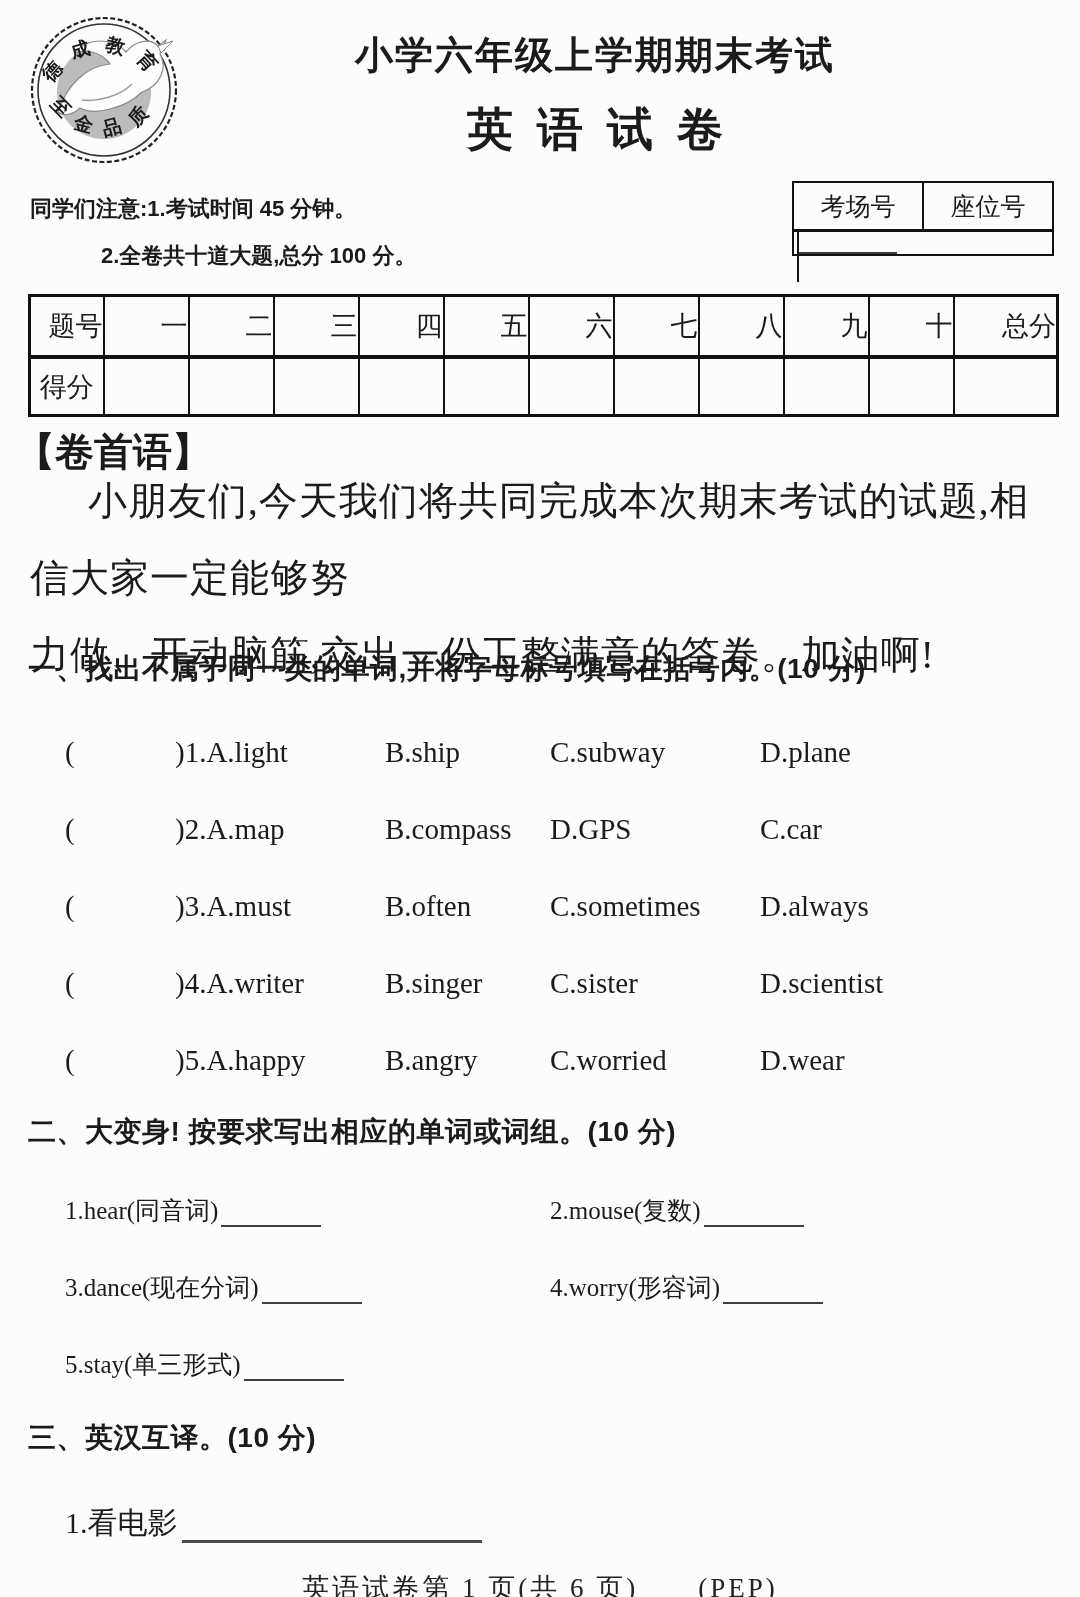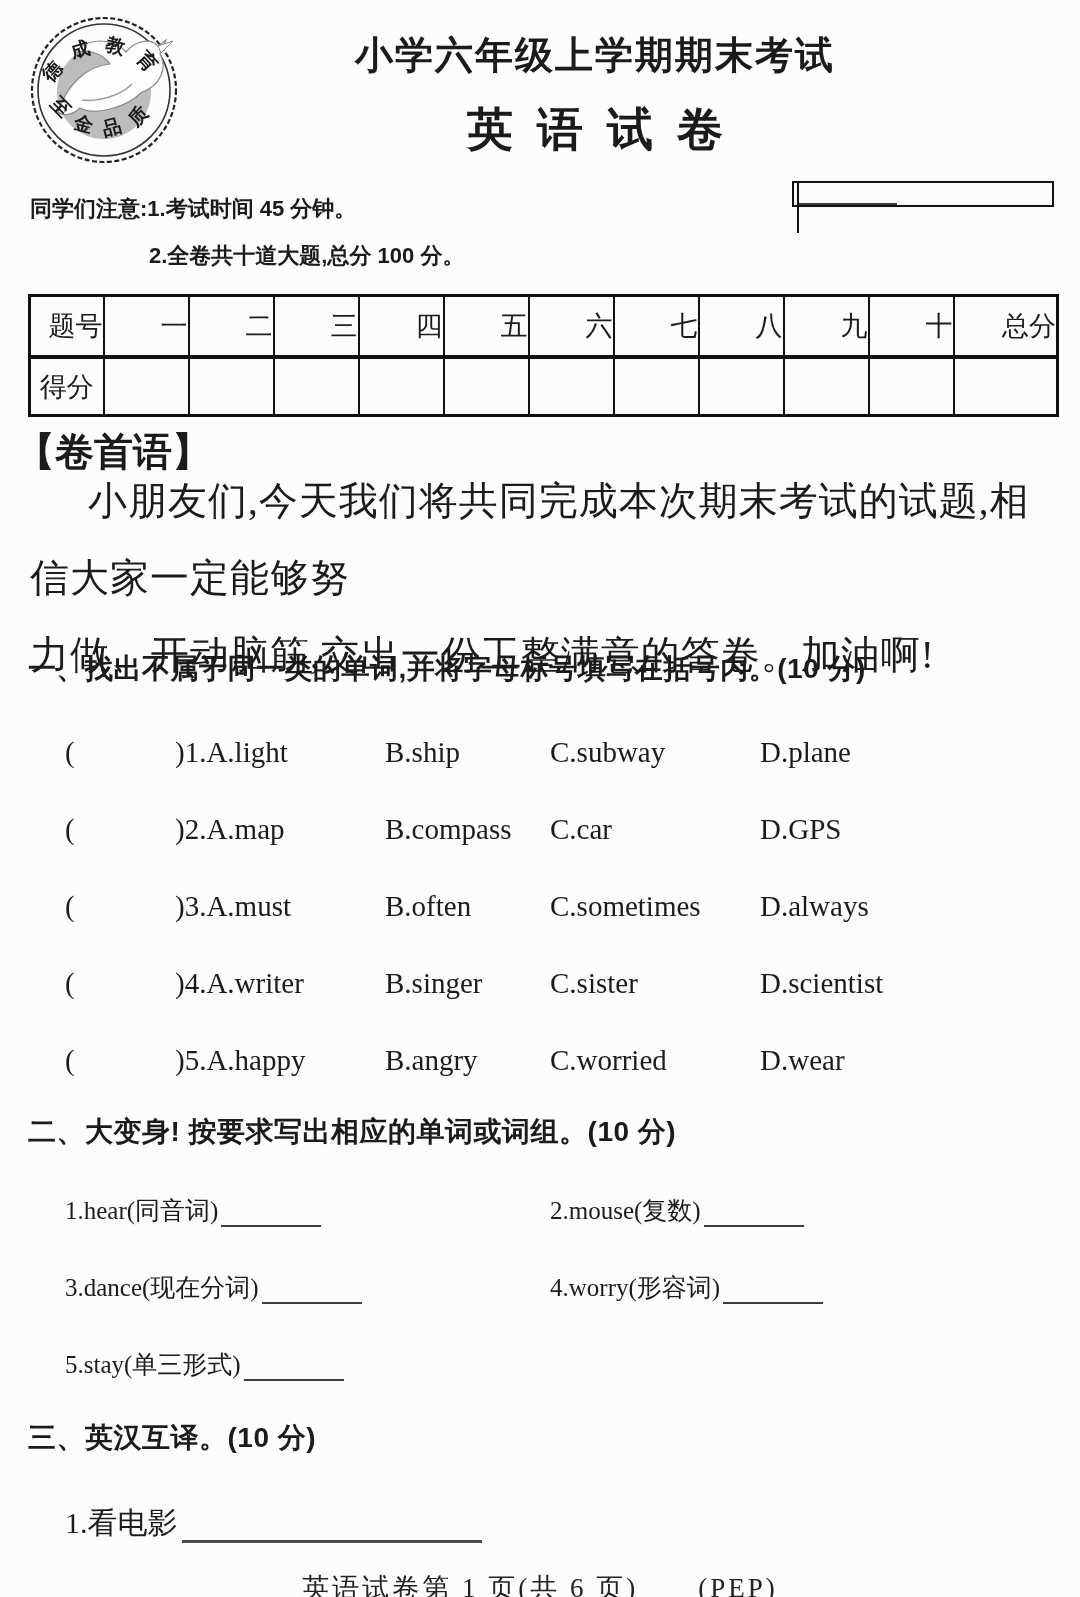--- a/index.html
+++ b/index.html
@@ -18,21 +18,21 @@
   .title2{
     position:absolute; top:99px; left:110px; right:0; text-align:center;
     font-size:46px; font-weight:bold; letter-spacing:24px; text-indent:24px;
   }
   
   .notice{
     position:absolute; left:30px; top:192px; width:700px;
     font-family:"Liberation Sans","DejaVu Sans",sans-serif;
     font-weight:bold; font-size:22px; line-height:34px;
   }
-  .notice .line2{margin-top:13px; margin-left:119px;}
+  .notice .line2{margin-top:13px; margin-left:71px;}
   
   .exam-info{
     position:absolute; left:792px; top:181px; width:262px;
     border:2px solid #111; border-collapse:collapse; table-layout:fixed;
   }
   .exam-info td{
     border-left:2px solid #111; text-align:center; font-size:25px;
     height:46px; padding:0;
   }
   .exam-info td:first-child{border-left:none;}
@@ -129,20 +129,24 @@
   <div class="title1">小学六年级上学期期末考试</div>
   <div class="title2">英语试卷</div>
 
   <div class="notice">
     <div class="line1">同学们注意:1.考试时间 45 分钟。</div>
     <div class="line2">2.全卷共十道大题,总分 100 分。</div>
   </div>
 
   <table class="exam-info">
     <tbody>
+        <tr class="hdr">
+      <td>考场号</td>
+      <td>座位号</td>
+    </tr>
     <tr class="blank">
       <td></td>
       <td></td>
     </tr>
   </tbody>
     </table>
 
   <table class="score-table">
     <colgroup>
       <col style="width:74px">
@@ -193,22 +197,22 @@
       <span>(</span>
       <span>)1.A.light</span>
       <span>B.ship</span>
       <span>C.subway</span>
       <span>D.plane</span>
     </div>
     <div class="q-row">
       <span>(</span>
       <span>)2.A.map</span>
       <span>B.compass</span>
+      <span>D.GPS</span>
       <span>C.car</span>
-      <span>D.GPS</span>
     </div>
     <div class="q-row">
       <span>(</span>
       <span>)3.A.must</span>
       <span>B.often</span>
       <span>C.sometimes</span>
       <span>D.always</span>
     </div>
     <div class="q-row">
       <span>(</span>

